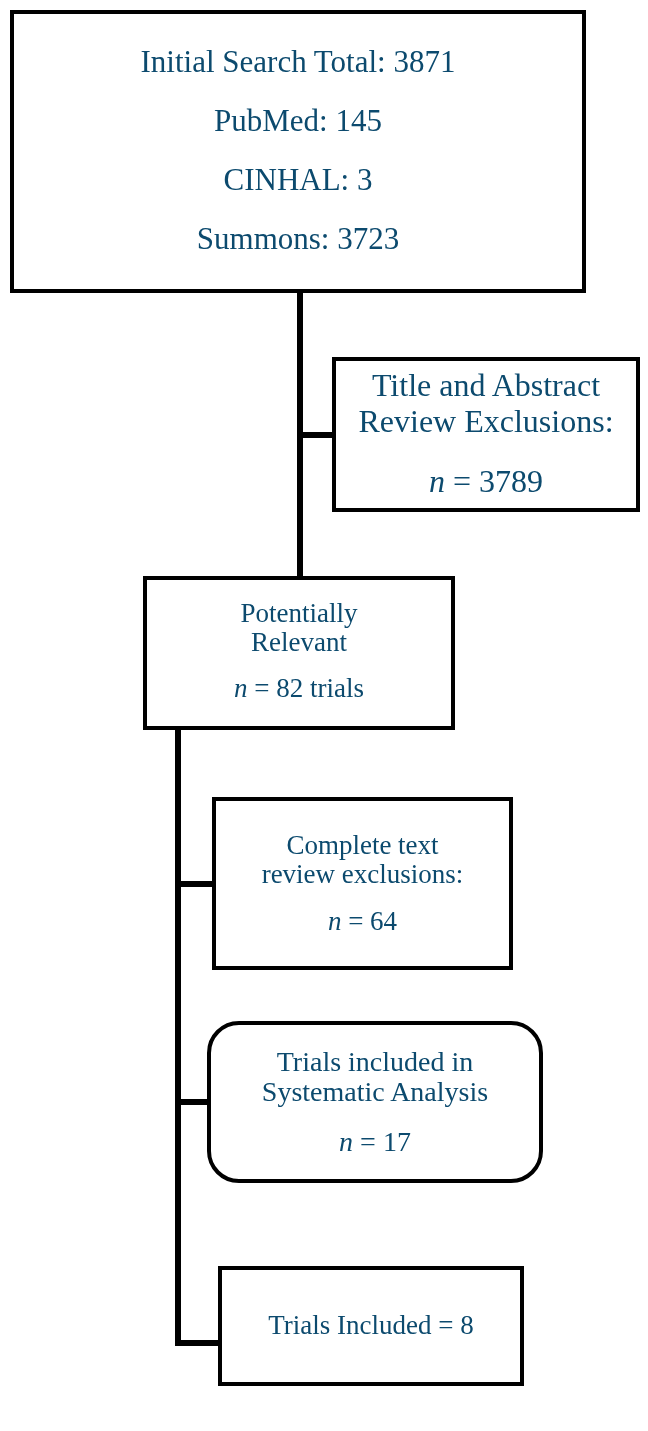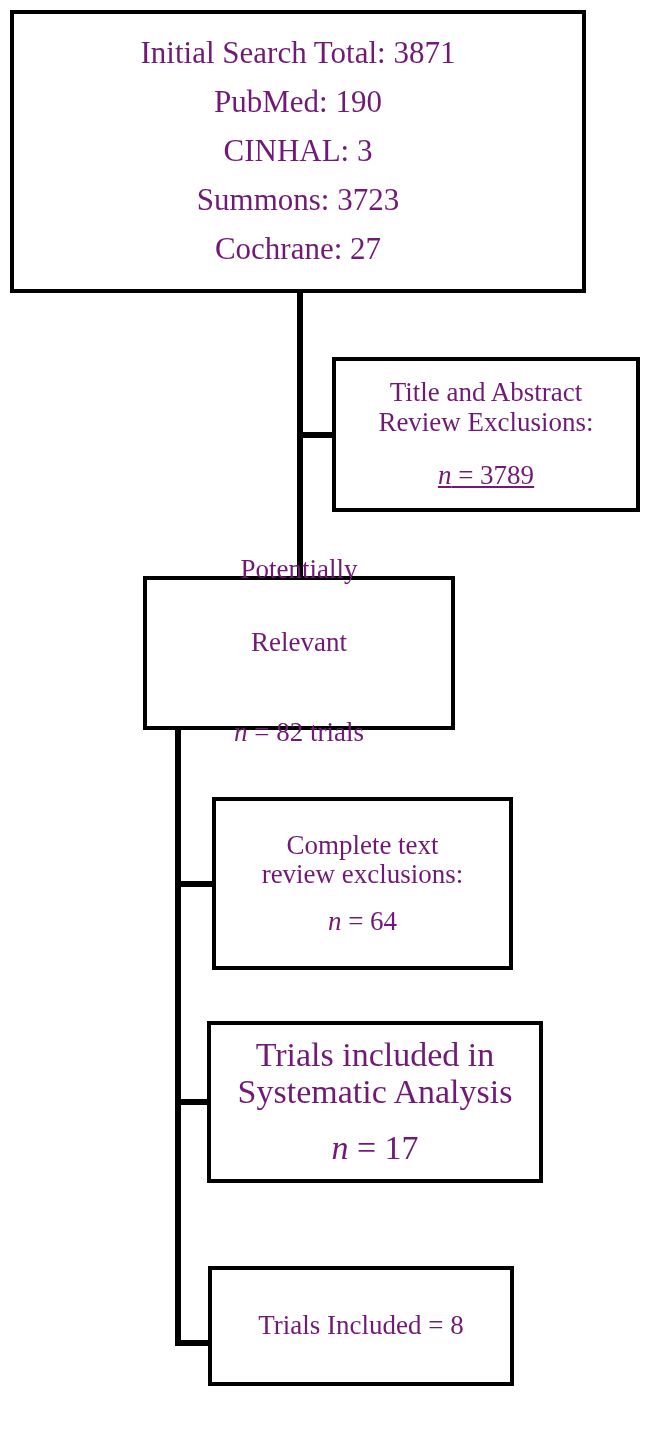--- a/index.html
+++ b/index.html
@@ -8,21 +8,21 @@
     padding: 0;
     background: #ffffff;
   }
   #canvas {
     position: relative;
     width: 648px;
     height: 1431px;
     background: #ffffff;
     overflow: hidden;
     font-family: "Liberation Serif", "DejaVu Serif", serif;
-    color: #701a75;
+    color: #0c4a6e;
   }
 
   
   .node {
     position: absolute;
     box-sizing: border-box;
     border: 4px solid #000000;
     background: #ffffff;
     display: flex;
     flex-direction: column;
@@ -40,51 +40,51 @@
 
   
   #node-initial-search {
     left: 10px;  top: 10px;   width: 576px; height: 283px;
     font-size: 31px;
     justify-content: space-evenly;
     padding: 6px 0 8px 0;
   }
   #node-title-abstract-exclusions {
     left: 332px; top: 357px;  width: 308px; height: 155px;
-    font-size: 27px;
+    font-size: 32px;
     padding: 4px 4px 6px 4px;
   }
   #node-title-abstract-exclusions .l1,
   #node-title-abstract-exclusions .l2 { line-height: 1.12; }
-  #node-title-abstract-exclusions .l3 { margin-top: 24px; text-decoration: underline; }
+  #node-title-abstract-exclusions .l3 { margin-top: 24px; }
 
   #node-potentially-relevant {
     left: 143px; top: 576px;  width: 312px; height: 154px;
     font-size: 27px;
     padding: 2px 4px 6px 4px;
-    gap: 44px;
   }
   #node-potentially-relevant .l3 { margin-top: 16px; }
 
   #node-complete-text-exclusions {
     left: 212px; top: 797px;  width: 301px; height: 173px;
     font-size: 27px;
     padding: 4px;
   }
   #node-complete-text-exclusions .l3 { margin-top: 18px; }
 
   #node-systematic-analysis {
     left: 207px; top: 1021px; width: 336px; height: 162px;
-    font-size: 34px;
+    font-size: 28px;
     padding: 4px;
+    border-radius: 32px;
   }
   #node-systematic-analysis .l3 { margin-top: 19px; }
 
   #node-trials-included {
-    left: 208px; top: 1266px; width: 306px; height: 120px;
+    left: 218px; top: 1266px; width: 306px; height: 120px;
     font-size: 27px;
     padding: 3px;
   }
 
   
   .conn {
     position: absolute;
     background: #000000;
     z-index: 1;
   }
@@ -110,24 +110,23 @@
   <div class="conn" id="conn-trunk-upper"></div>
   <div class="conn" id="conn-stub-exclusions"></div>
 
   <div class="conn" id="conn-trunk-lower"></div>
   <div class="conn" id="conn-stub-complete-text"></div>
   <div class="conn" id="conn-stub-systematic"></div>
   <div class="conn" id="conn-stub-trials"></div>
 
   <div class="node" id="node-initial-search">
     <span class="line">Initial Search Total: 3871</span>
-    <span class="line">PubMed: 190</span>
+    <span class="line">PubMed: 145</span>
     <span class="line">CINHAL: 3</span>
     <span class="line">Summons: 3723</span>
-    <span class="line">Cochrane: 27</span>
   </div>
 
   <div class="node" id="node-title-abstract-exclusions">
     <span class="line l1">Title and Abstract</span>
     <span class="line l2">Review Exclusions:</span>
     <span class="line l3"><i class="n-italic">n</i><span> =  3789</span></span>
   </div>
 
   <div class="node" id="node-potentially-relevant">
     <span class="line l1">Potentially</span>

